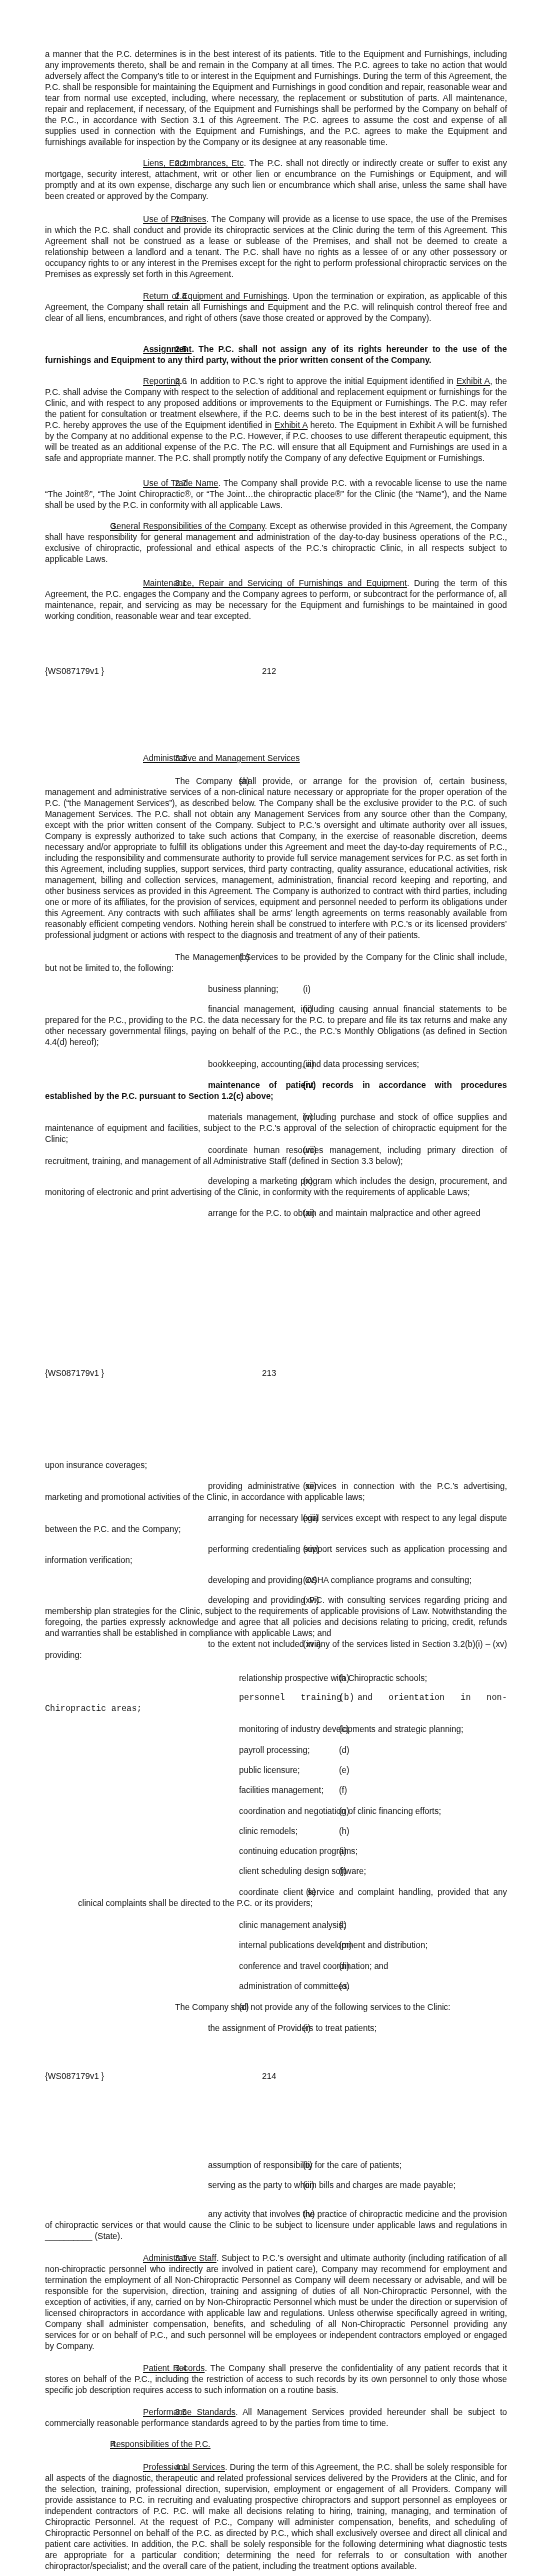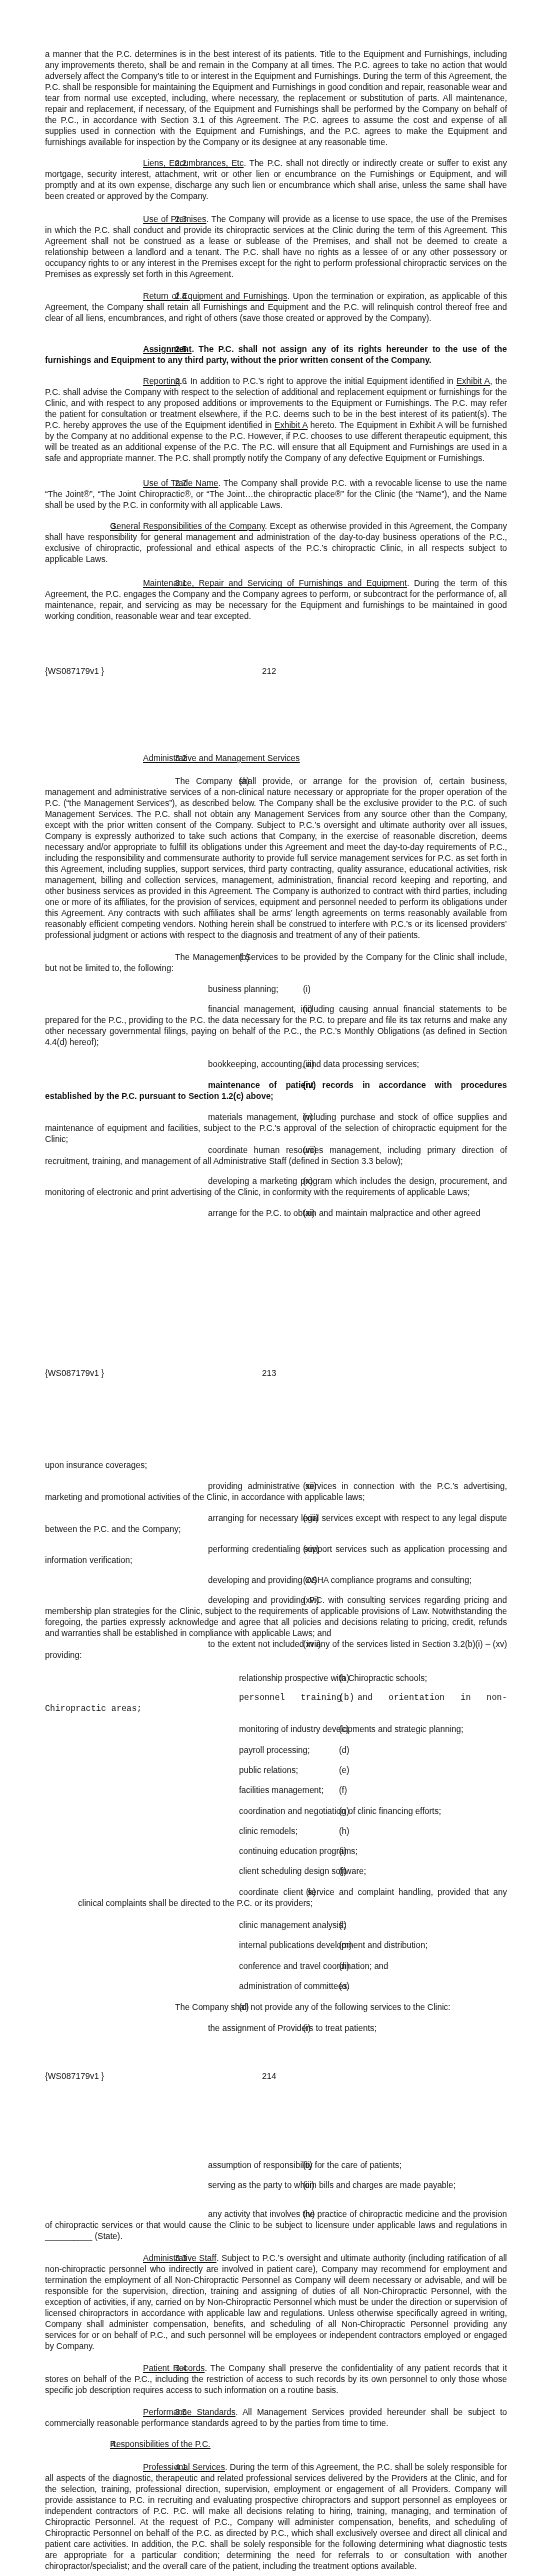--- a/index.html
+++ b/index.html
@@ -71,21 +71,21 @@
       <p class="block roman" style="margin-top: 10.3px;"><span class="num">(xii)</span><span>providing administrative services in connection with the P.C.’s advertising, marketing and promotional activities of the Clinic, in accordance with applicable laws;</span></p>
       <p class="block roman" style="margin-top: 9.3px;"><span class="num">(xiii)</span><span>arranging for necessary legal services except with respect to any legal dispute between the P.C. and the Company;</span></p>
       <p class="block roman" style="margin-top: 9.3px;"><span class="num">(xiv)</span><span>performing credentialing support services such as application processing and information verification;</span></p>
       <p class="block roman" style="margin-top: 9.3px;"><span class="num">(xv)</span><span>developing and providing OSHA compliance programs and consulting;</span></p>
       <p class="block roman" style="margin-top: 9.3px;"><span class="num">(xvi)</span><span>developing and providing P.C. with consulting services regarding pricing and membership plan strategies for the Clinic, subject to the requirements of applicable provisions of Law. Notwithstanding the foregoing, the parties expressly acknowledge and agree that all policies and decisions relating to pricing, credit, refunds and warranties shall be established in compliance with applicable Laws; and</span></p>
       <p class="block roman" style="margin-top: 0;"><span class="num">(xvii)</span><span>to the extent not included in any of the services listed in Section 3.2(b)(i) – (xv) providing:</span></p>
       <p class="block alpha" style="margin-top: 11.3px;"><span class="num">(a)</span><span>relationship prospective with Chiropractic schools;</span></p>
       <p class="block alpha" style="margin-top: 9.3px; font-family: Liberation Mono, monospace;"><span class="num">(b)</span><span>personnel training and orientation in non-Chiropractic areas;</span></p>
       <p class="block alpha" style="margin-top: 9.3px;"><span class="num">(c)</span><span>monitoring of industry developments and strategic planning;</span></p>
       <p class="block alpha" style="margin-top: 9.3px;"><span class="num">(d)</span><span>payroll processing;</span></p>
-      <p class="block alpha" style="margin-top: 9.3px;"><span class="num">(e)</span><span>public relations;</span></p>
+      <p class="block alpha" style="margin-top: 9.3px;"><span class="num">(e)</span><span>public licensure;</span></p>
       <p class="block alpha" style="margin-top: 9.3px;"><span class="num">(f)</span><span>facilities management;</span></p>
       <p class="block alpha" style="margin-top: 9.3px;"><span class="num">(g)</span><span>coordination and negotiation of  clinic financing efforts;</span></p>
       <p class="block alpha" style="margin-top: 9.3px;"><span class="num">(h)</span><span>clinic remodels;</span></p>
       <p class="block alpha" style="margin-top: 9.3px;"><span class="num">(i)</span><span>continuing education programs;</span></p>
       <p class="block alpha" style="margin-top: 9.3px;"><span class="num">(j)</span><span>client scheduling design software;</span></p>
       <p class="block alphaw" style="margin-top: 9.3px;"><span class="num">(k)</span><span>coordinate client service and complaint handling, provided that any clinical complaints shall be directed to the P.C. or its providers;</span></p>
       <p class="block alpha" style="margin-top: 11.3px;"><span class="num">(l)</span><span>clinic management analysis;</span></p>
       <p class="block alpha" style="margin-top: 9.3px;"><span class="num">(m)</span><span>internal publications development and distribution;</span></p>
       <p class="block alpha" style="margin-top: 9.3px;"><span class="num">(n)</span><span>conference and travel coordination; and</span></p>
       <p class="block alpha" style="margin-top: 9.3px;"><span class="num">(o)</span><span>administration of committees.</span></p>

